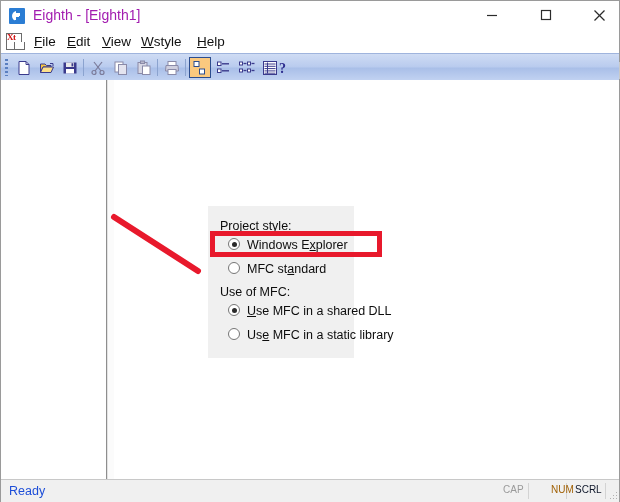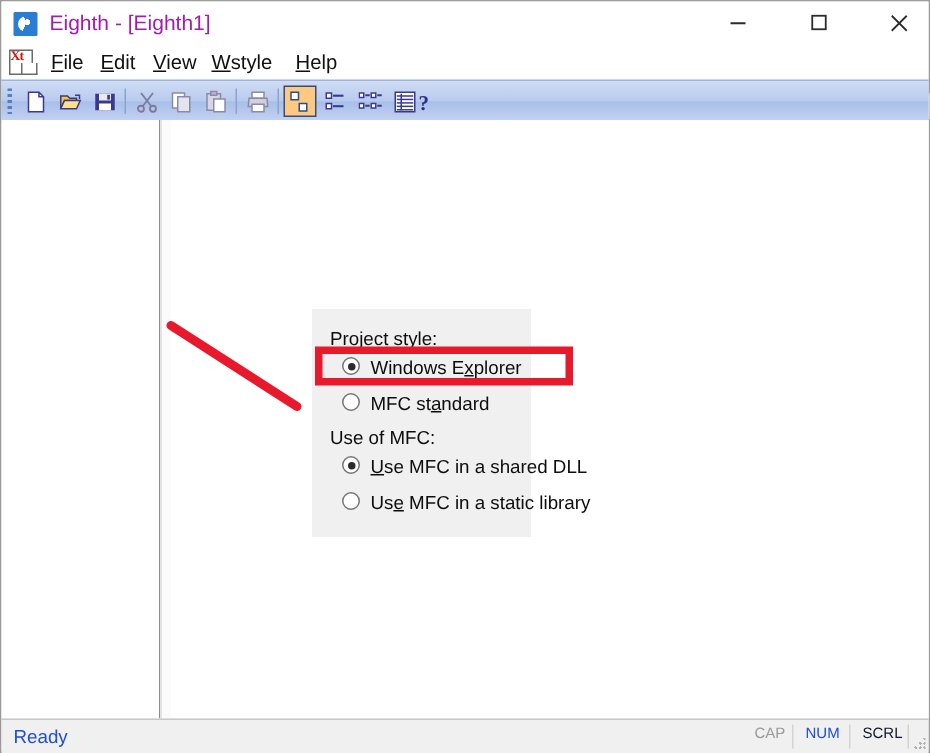--- a/index.html
+++ b/index.html
@@ -183,21 +183,21 @@
     border-top:1px solid #c8c8c8;
   }
   #status-ready{
     position:absolute;left:8px;top:4px;font-size:12.5px;color:#1d4ed8;
   }
   .status-pane{
     position:absolute;top:4px;font-size:10px;
     padding:0 7px;
   }
   #status-cap{left:495px;color:#9a9a9a;}
-  #status-num{left:529px;color:#1d4ed8;}
+  #status-num{left:543px;color:#a16207;}
   #status-scrl{left:567px;color:#0f172a;}
   .status-div{
     position:absolute;top:3px;width:1px;height:16px;background:#d3d3d3;
   }
   #sdiv1{left:527px;}
   #sdiv2{left:565px;}
   #sdiv3{left:604px;}
   #status-grip{
     position:absolute;left:608px;top:12px;width:8px;height:8px;
     background-image:

